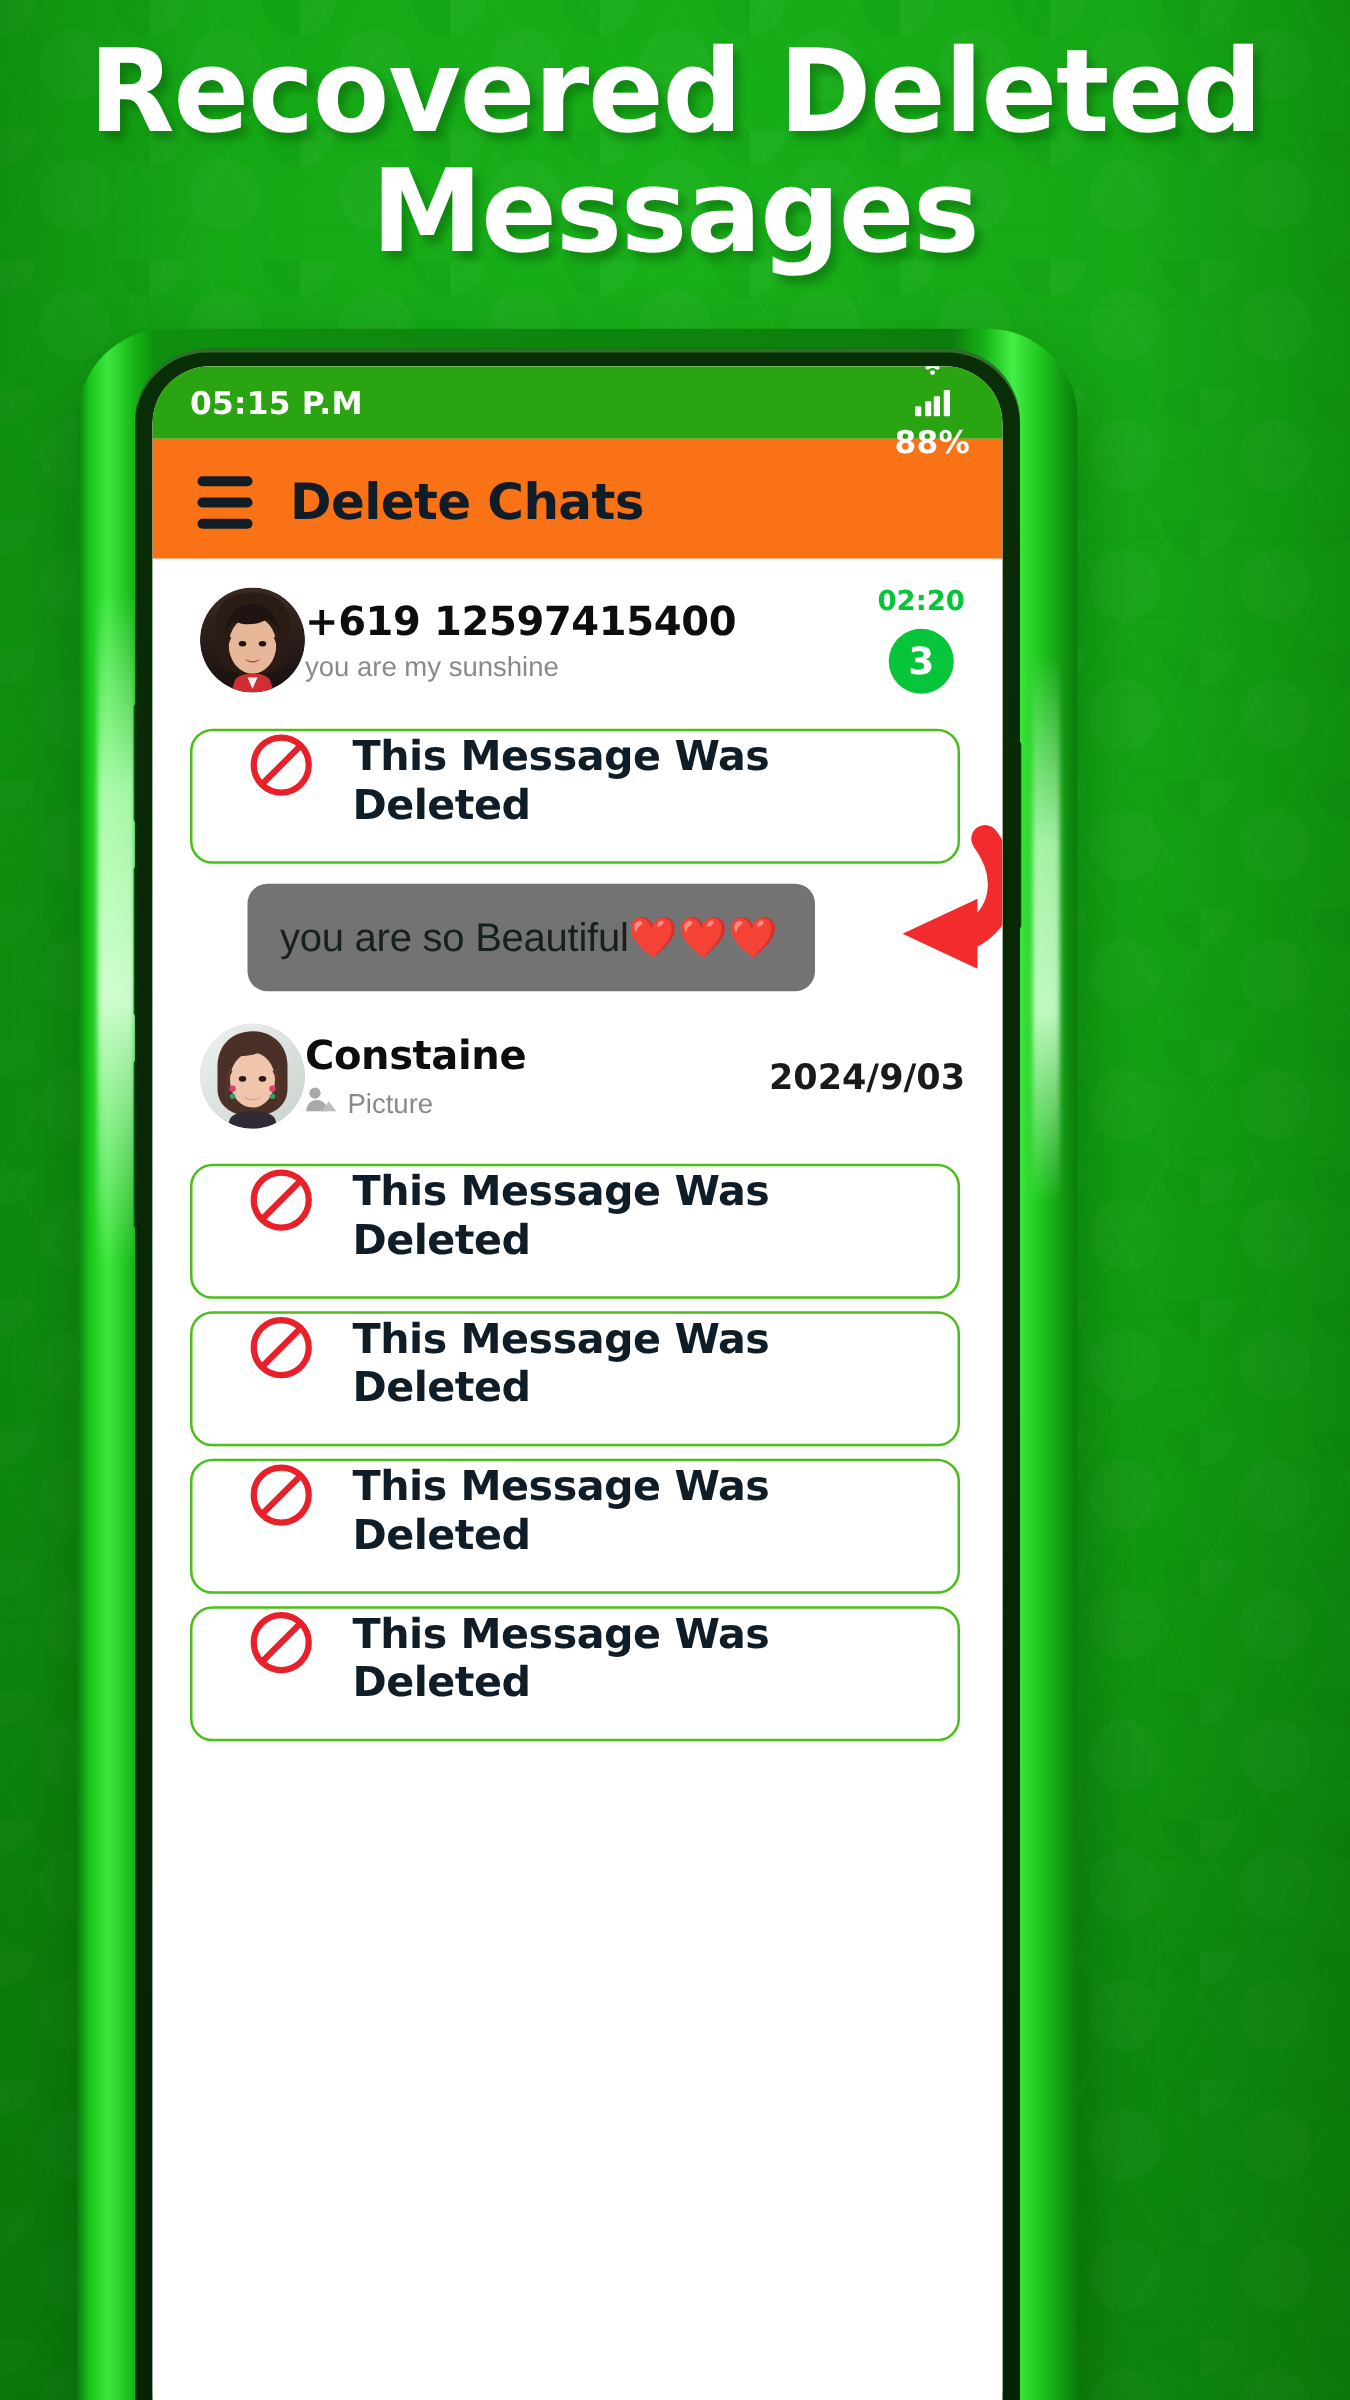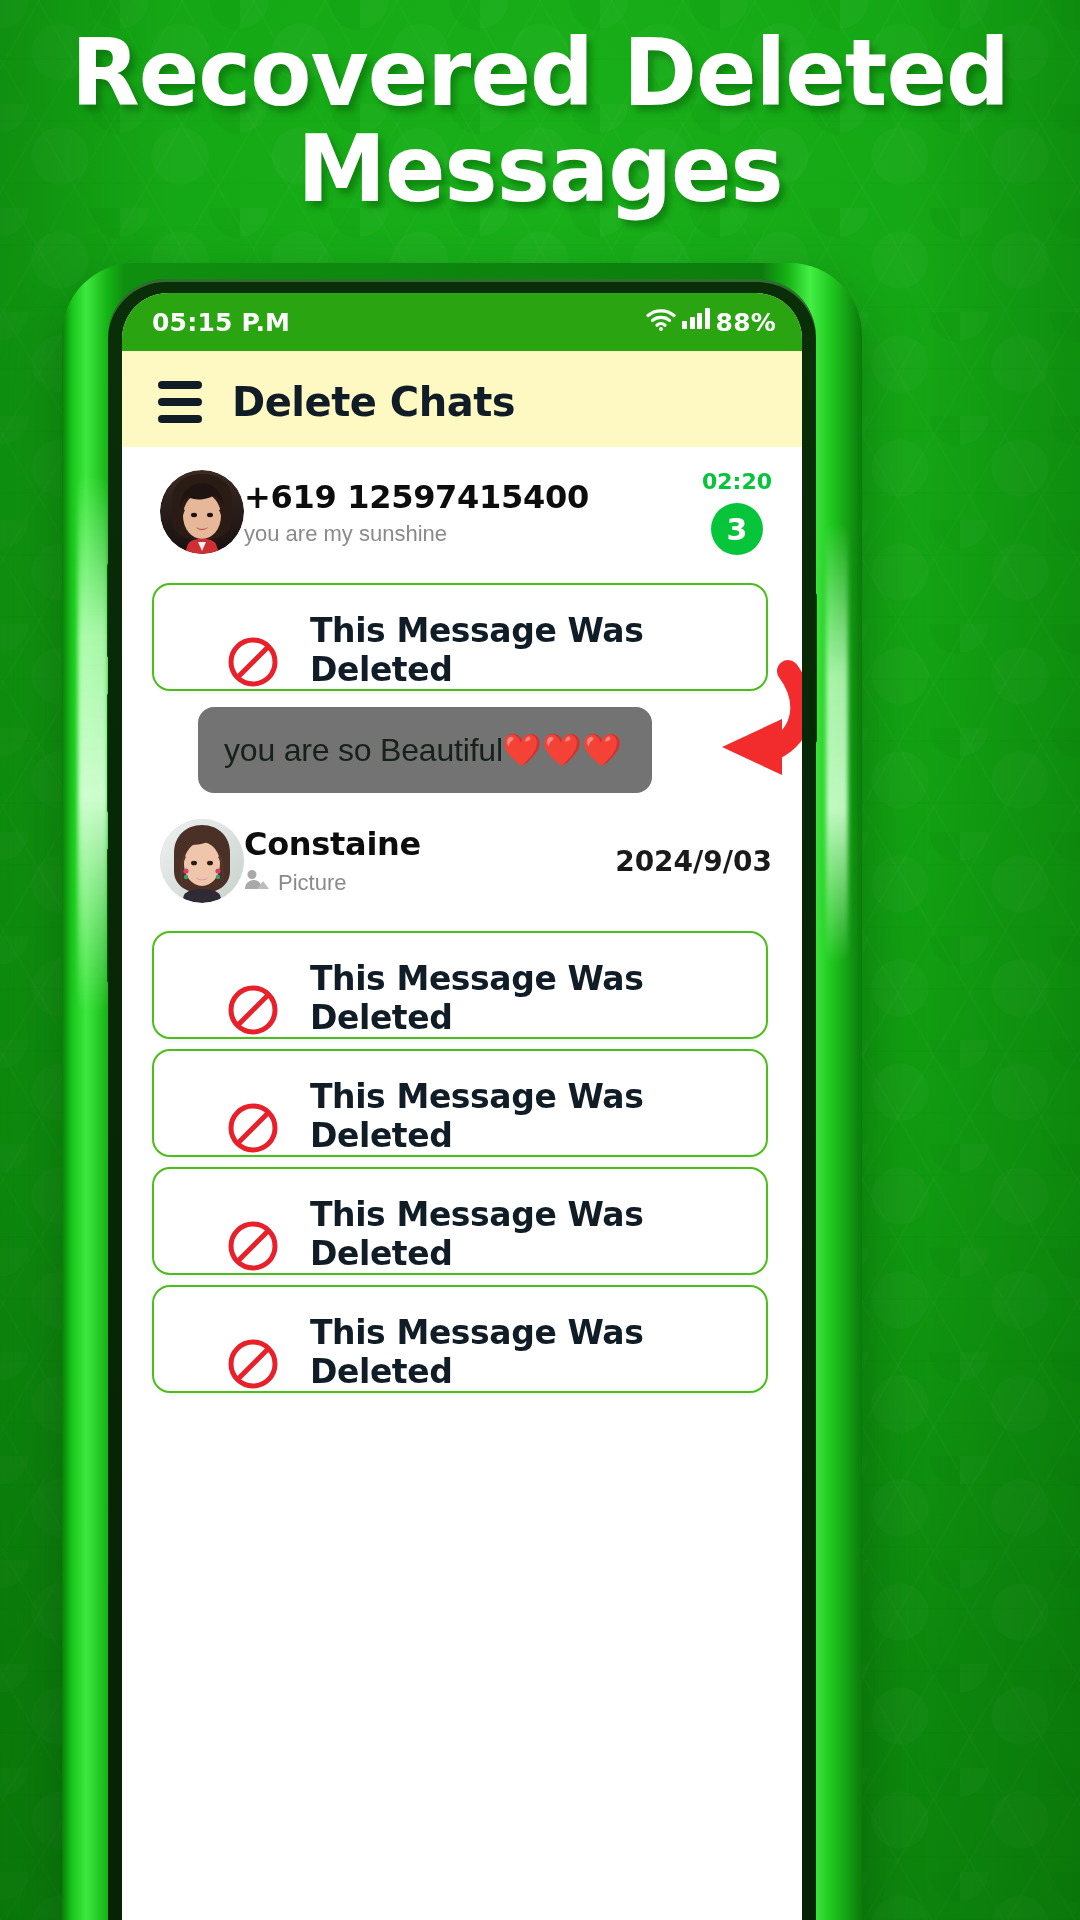--- a/index.html
+++ b/index.html
@@ -125,32 +125,32 @@
     background:#2aa411;
     display:flex; align-items:center;
     justify-content:space-between;
     padding:0 26px 0 30px;
     color:#fff;
     font-family:"DejaVu Sans", sans-serif;
     font-weight:bold;
     font-size:25px;
     letter-spacing:.2px;
   }
-  #status-right { display:flex; gap:6px; }
+  #status-right { display:flex; align-items:center; gap:6px;flex-direction:column; }
   .sigbars { display:flex; align-items:flex-end; gap:2.5px; height:21px; }
   .sigbars i { display:block; width:5px; background:#fff; border-radius:1px; }
   .sigbars i:nth-child(1){height:8px;}
   .sigbars i:nth-child(2){height:12px;}
   .sigbars i:nth-child(3){height:16px;}
   .sigbars i:nth-child(4){height:21px;}
   #battery-pct { font-size:25px; font-weight:bold; }
 
   
   #appbar {
-    background:#fef9c3;
+    background:#f97316;
     display:flex; align-items:center;
     gap:30px;
     padding:28px 0 22px 36px;
   }
   #hamburger { width:44px; display:flex; flex-direction:column; gap:9px; cursor:pointer; }
   #hamburger span { display:block; height:8px; border-radius:4px; background:#101c26; }
   #app-title {
     font-family:"DejaVu Sans", sans-serif;
     font-weight:bold;
     font-size:40px;
@@ -218,23 +218,23 @@
     display:flex; align-items:center; justify-content:center;
   }
 
   
   .deleted-card {
     margin:10px 34px 10px 30px;
     border:2.5px solid #4cbe19;
     border-radius:18px;
     background:#fff;
     height:108px;
-    display:flex; align-items:flex-end;
+    display:flex; align-items:flex-start;
     gap:30px;
-    padding-left:72px;
+    padding-left:44px;
     box-shadow:0 2px 4px rgba(0,0,0,.05);
   }
   .ban-icon { width:54px; height:54px; flex:0 0 54px; }
   .deleted-text {
     font-family:"DejaVu Sans", sans-serif;
     font-weight:bold;
     font-size:33px;
     color:#101c26;
     letter-spacing:-.4px;
   }

